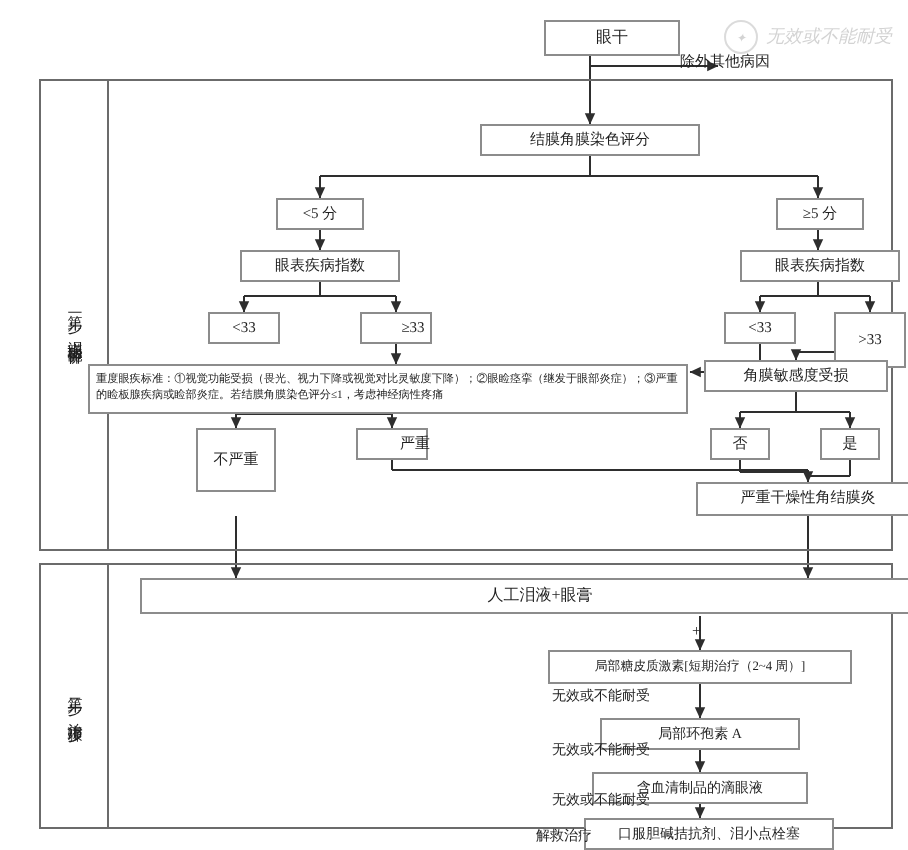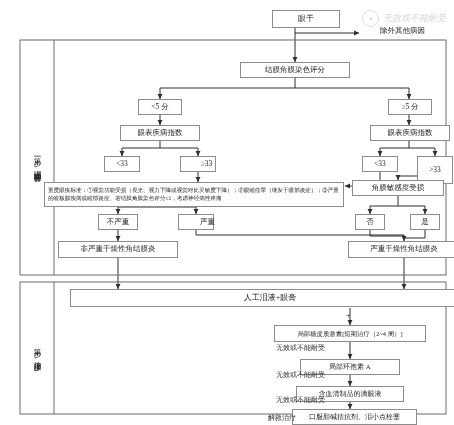--- a/index.html
+++ b/index.html
@@ -144,47 +144,46 @@
       <rect x="20" y="282" width="426" height="132"></rect>
       <line x1="54" y1="282" x2="54" y2="414"></line>
     </g>
   </svg>
 
   <div class="step-label" style="left:22px;top:60px;width:30px;height:200px;font-size:7.5px;">第一步  泪膜功能评价</div>
   <div class="step-label" style="left:22px;top:300px;width:30px;height:100px;font-size:7.5px;">第二步  治疗步骤</div>
 
   <div class="node" style="left:272px;top:10px;width:68px;height:18px;font-size:8px;">眼干</div>
 
-  <div class="lbl" style="left:380px;top:26px;font-size:7.5px;">除外其他病因</div>
+  <div class="lbl" style="left:340px;top:26px;font-size:7.5px;">除外其他病因</div>
 
   <div class="node" style="left:240px;top:62px;width:110px;height:16px;font-size:7.5px;">结膜角膜染色评分</div>
 
   <div class="node" style="left:138px;top:99px;width:44px;height:16px;font-size:7.5px;">&lt;5 分</div>
   <div class="node" style="left:388px;top:99px;width:44px;height:16px;font-size:7.5px;">≥5 分</div>
 
   <div class="node" style="left:120px;top:125px;width:80px;height:16px;font-size:7.5px;">眼表疾病指数</div>
   <div class="node" style="left:370px;top:125px;width:80px;height:16px;font-size:7.5px;">眼表疾病指数</div>
 
   <div class="node" style="left:104px;top:156px;width:36px;height:16px;font-size:7.5px;">&lt;33</div>
   <div class="node" style="left:180px;top:156px;width:36px;height:16px;font-size:7.5px;padding-left:17px;">≥33</div>
 
   <div class="node" style="left:362px;top:156px;width:36px;height:16px;font-size:7.5px;">&lt;33</div>
   <div class="node" style="left:417px;top:156px;width:36px;height:28px;font-size:7.5px;">&gt;33</div>
 
   <div class="node wrap" style="left:44px;top:182px;width:300px;height:25px;font-size:5.6px;padding:1px 3px;text-align:left;justify-content:flex-start;line-height:1.35;">重度眼疾标准：①视觉功能受损（畏光、视力下降或视觉对比灵敏度下降）；②眼睑痉挛（继发于眼部炎症）；③严重的睑板腺疾病或睑部炎症。若结膜角膜染色评分≤1，考虑神经病性疼痛</div>
 
-  <div class="node" style="left:98px;top:214px;width:40px;height:16px;font-size:7.5px;">不严重</div>
+  <div class="node" style="left:98px;top:214px;width:40px;height:32px;font-size:7.5px;">不严重</div>
   <div class="node" style="left:178px;top:214px;width:36px;height:16px;font-size:7.5px;padding-left:23px;">严重</div>
 
   <div class="node" style="left:352px;top:180px;width:92px;height:16px;font-size:7.5px;">角膜敏感度受损</div>
 
   <div class="node" style="left:355px;top:214px;width:30px;height:16px;font-size:7.5px;">否</div>
   <div class="node" style="left:410px;top:214px;width:30px;height:16px;font-size:7.5px;">是</div>
 
-  <div class="node" style="left:58px;top:241px;width:120px;height:17px;font-size:7.5px;">非严重干燥性角结膜炎</div>
   <div class="node" style="left:348px;top:241px;width:112px;height:17px;font-size:7.5px;">严重干燥性角结膜炎</div>
 
   <div class="node" style="left:70px;top:289px;width:400px;height:18px;font-size:8px;">人工泪液+眼膏</div>
 
   <div class="lbl" style="left:346px;top:311px;font-size:8px;">+</div>
 
   <div class="node" style="left:274px;top:325px;width:152px;height:17px;font-size:6.4px;">局部糖皮质激素[短期治疗（2~4 周）]</div>
   <div class="node" style="left:300px;top:359px;width:100px;height:16px;font-size:7px;">局部环孢素 A</div>
   <div class="node" style="left:292px;top:409px;width:125px;height:16px;font-size:7px;">口服胆碱拮抗剂、泪小点栓塞</div>
   <div class="node" style="left:296px;top:386px;width:108px;height:16px;font-size:7px;">含血清制品的滴眼液</div>

